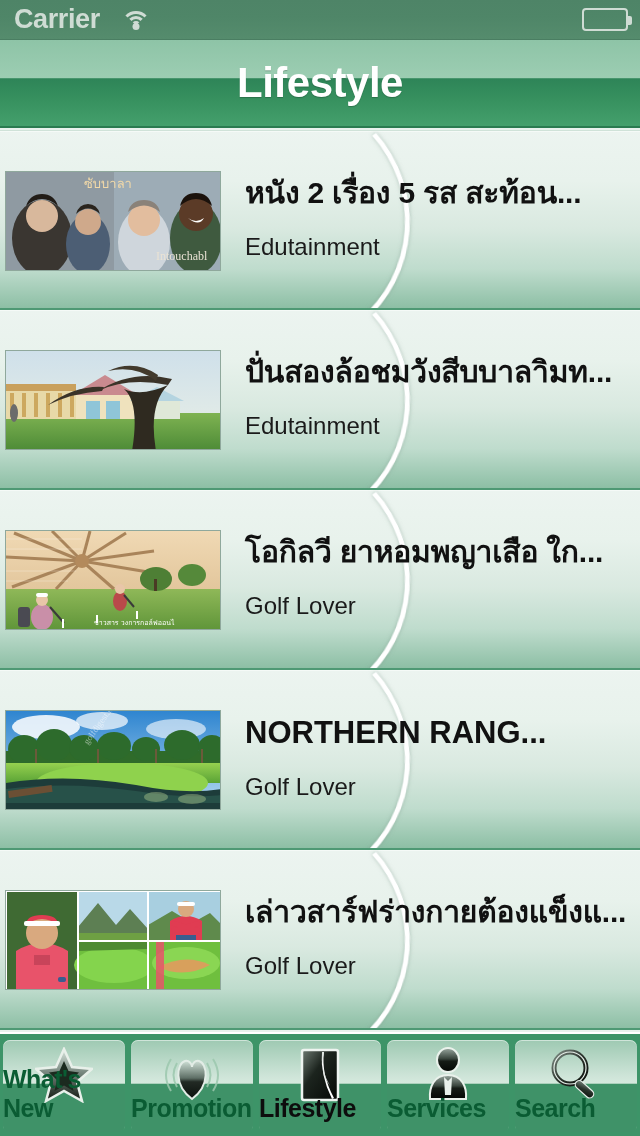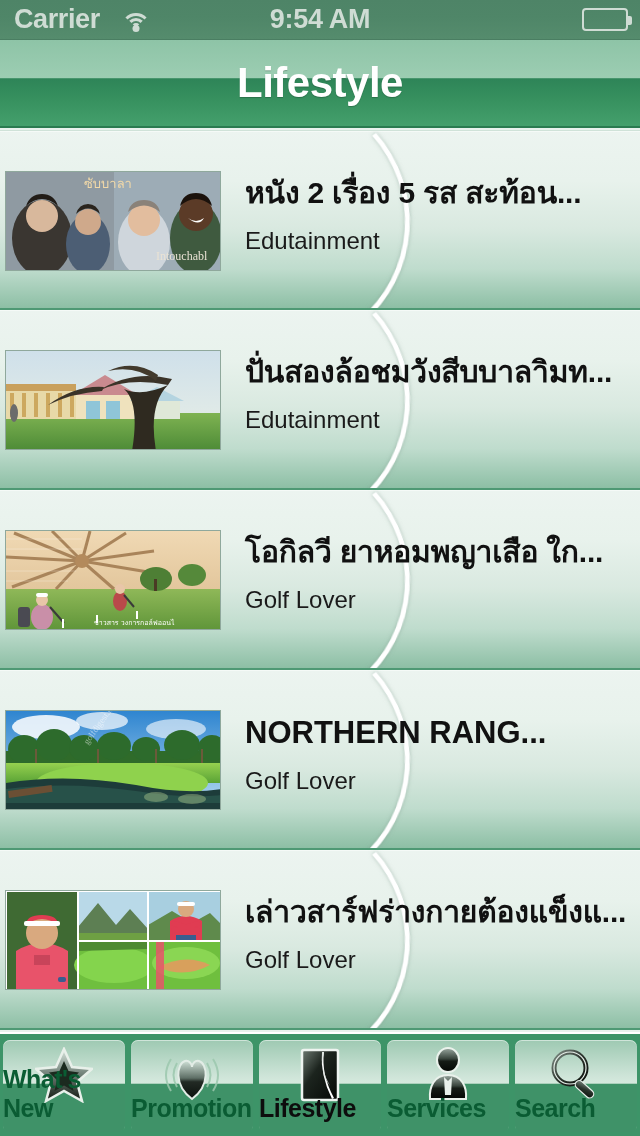--- a/index.html
+++ b/index.html
@@ -10,21 +10,21 @@
   }
   #screen { position:relative; width:640px; height:1136px; overflow:hidden; }
 
   
   .statusbar{
     position:absolute; top:0; left:0; width:640px; height:40px;
     background:linear-gradient(to bottom,#4e8467 0%,#4f8668 45%,#558c6d 100%);
     display:flex; align-items:center; z-index:30;
     border-bottom:1px solid #4a7e62;
   }
-  .sb-left{ display:flex; align-items:center; padding-left:14px; gap:20px; }
+  .sb-left{ display:flex; padding-left:14px; gap:20px; }
   .sb-carrier{
     font-size:27px; font-weight:bold; color:#cfdcd4;
     letter-spacing:-0.4px; line-height:1;
   }
   .wifi{ width:32px; height:24px; position:relative; }
   .wifi i{
     position:absolute; left:50%; border:3.5px solid #cfdcd4;
     border-bottom-color:transparent; border-left-color:transparent;
     border-right-color:transparent; border-radius:50%;
     transform:translateX(-50%);
@@ -106,21 +106,21 @@
   .row-text{
     position:absolute; left:245px; top:44px; width:390px;
   }
   .row-title{
     font-size:30px; font-weight:bold; color:#111111;
     line-height:1.2; white-space:nowrap; letter-spacing:-0.2px;
   }
   .row-title.latin{ font-size:31px; letter-spacing:0px; }
   .row-sub{
     font-size:24px; color:#1a1a1a; line-height:1.3;
-    margin-top:14px; white-space:nowrap;
+    margin-top:20px; white-space:nowrap;
   }
 
   
   .tabbar{
     position:absolute; bottom:0; left:0; width:640px; height:104px; z-index:30;
     background:linear-gradient(to bottom,#3d9468 0%,#3d9468 100%);
     border-top:2px solid #ffffff;
     display:flex;
   }
   .tab{
@@ -149,21 +149,20 @@
   <div class="statusbar">
     <div class="sb-left">
       <span class="sb-carrier">Carrier</span>
       <span class="wifi">
         <i class="a"></i>
           <i class="b"></i>
           <i class="c"></i>
           <i class="d"></i>
       </span>
     </div>
-    <div class="sb-time">9:54 AM</div>
     <div class="sb-right">
       <span class="battery">
         <span class="fill"></span><span class="cap"></span>
       </span>
     </div>
   </div>
 
   <div class="navbar">
     <div class="nav-title">Lifestyle</div>
   </div>

